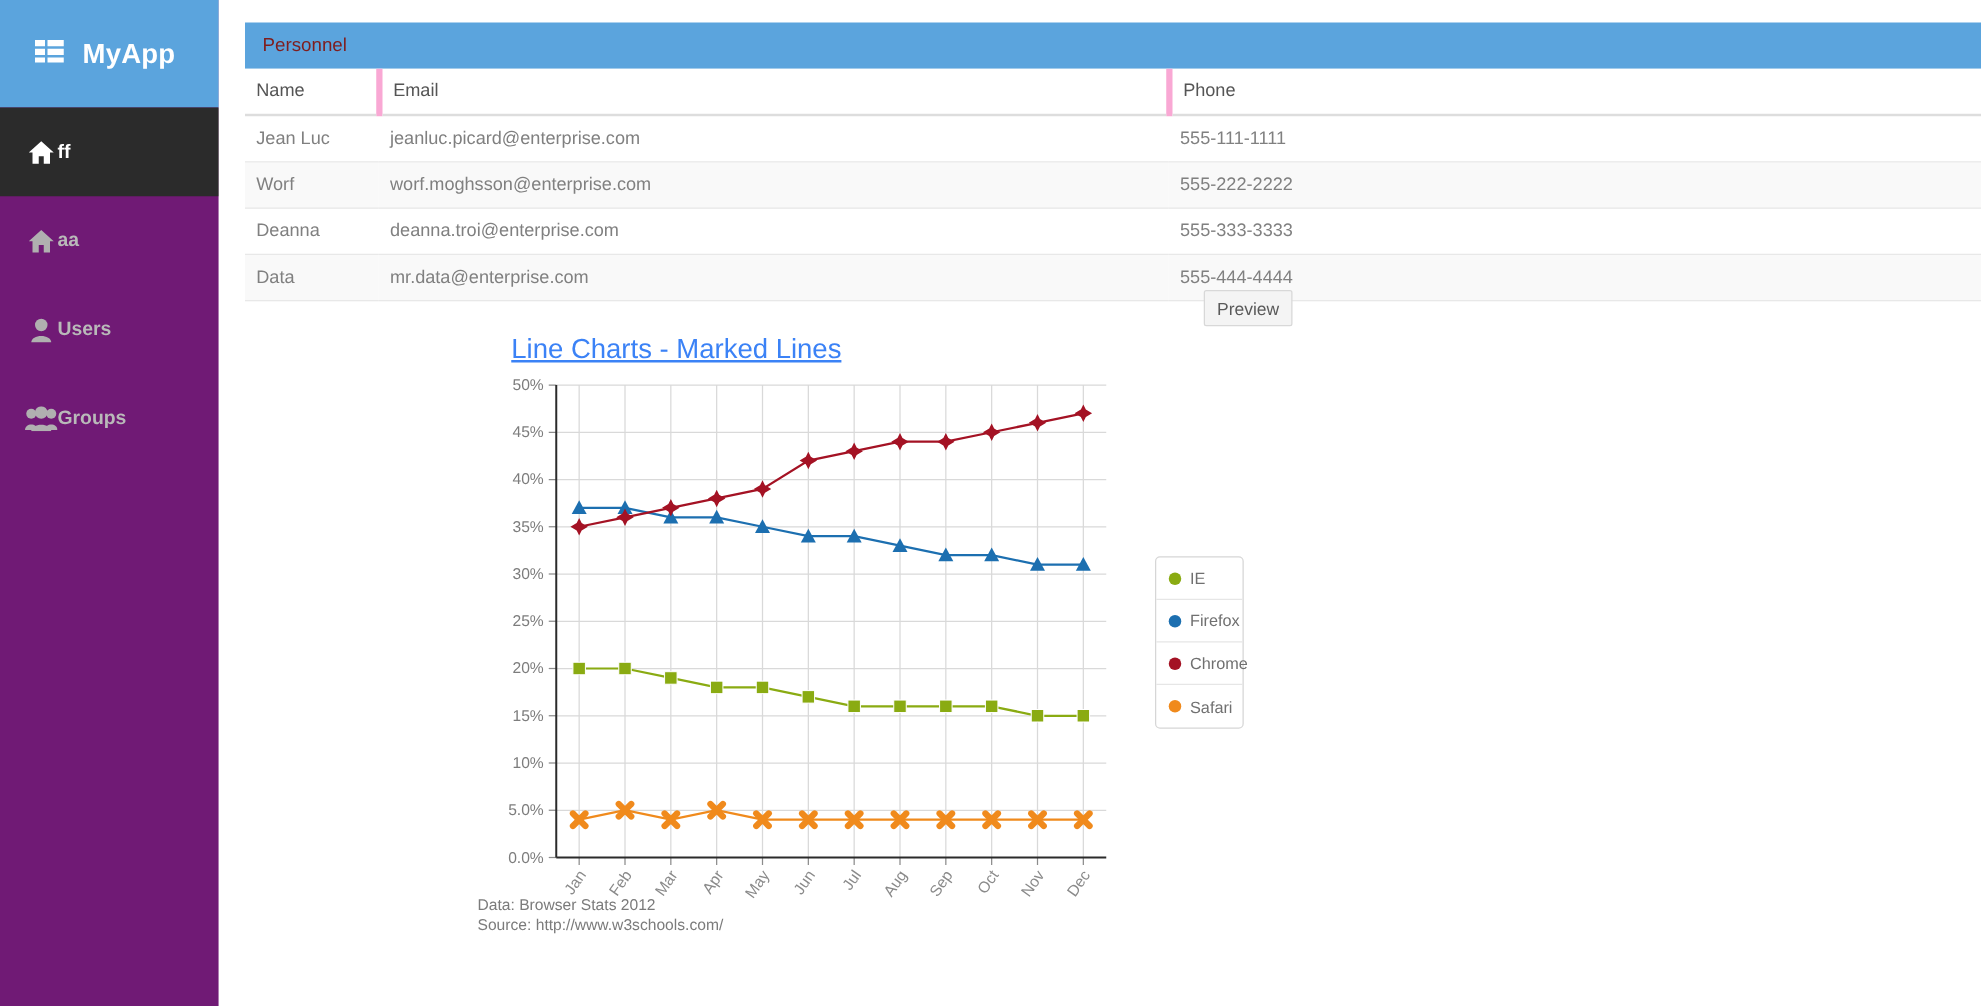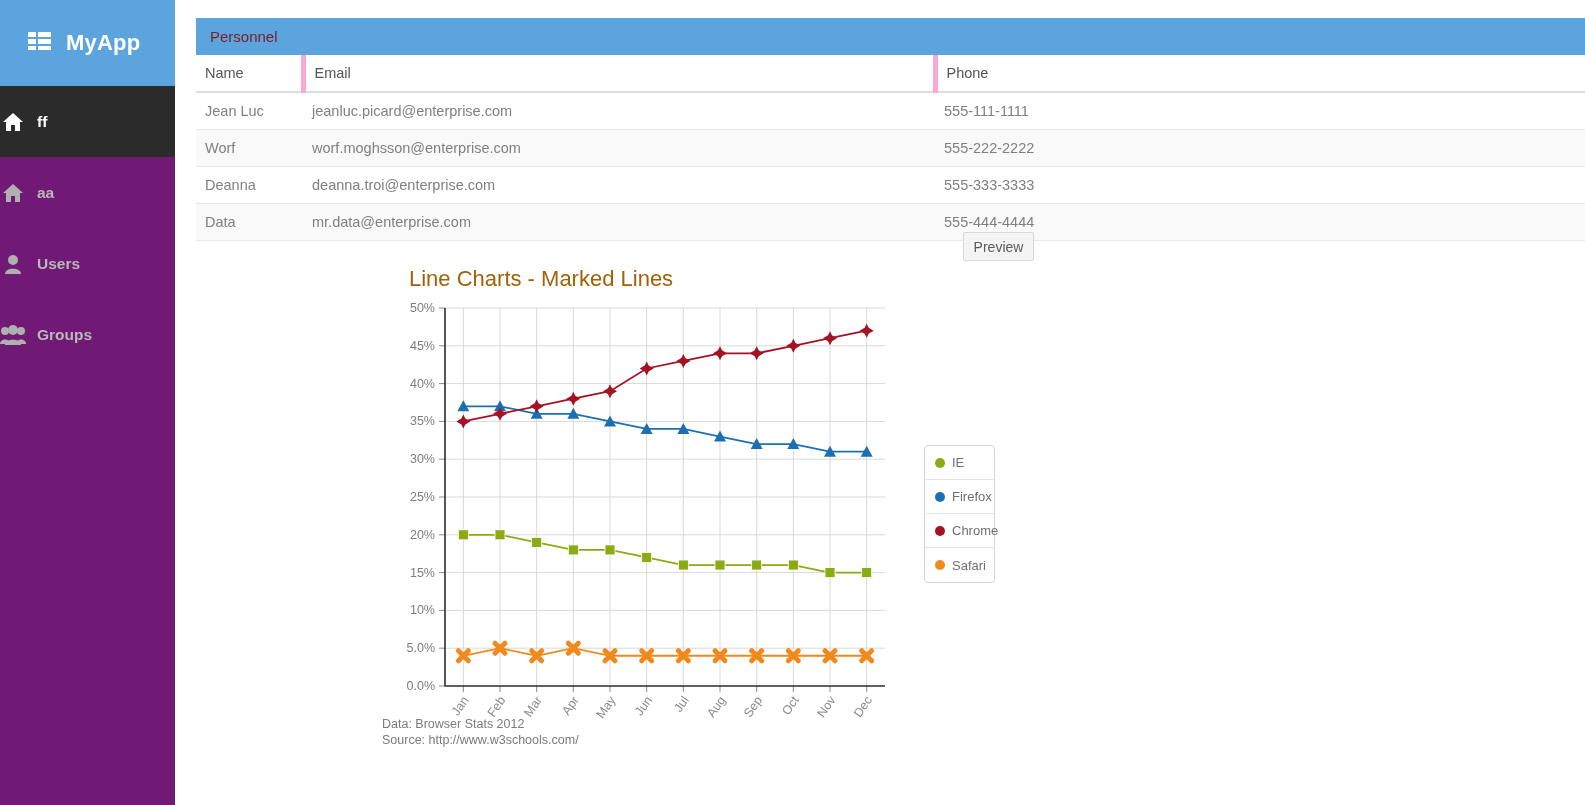--- a/index.html
+++ b/index.html
@@ -20,21 +20,22 @@
   }
   .brand {
     height: 86px; background: #5ba4dd;
     display: flex; align-items: center; gap: 12px;
     padding-left: 28px;
     color: #ffffff;
   }
   .brand-text { font-size: 22px; font-weight: bold; letter-spacing: .2px; }
   .nav-item {
     height: 71px;
-    display: flex; align-items: center; gap: 11px;
+    display: flex; align-items: center; 
+    padding-left: 20px;
     color: #b9b9b9; font-size: 15.5px; font-weight: bold;
     cursor: pointer;
   }
   .nav-item.active { background: #2b2b2b; color: #ffffff; }
   .nav-item .ico { width: 26px; display: flex; align-items: center; justify-content: center; }
   .nav-item.active .ico svg { fill: #ffffff; }
   .nav-item .ico svg { fill: #b0b0b0; }
 
   
   .main {
@@ -76,21 +77,21 @@
     color: #5a5a5a; font-size: 14px;
     display: flex; align-items: center; justify-content: center;
     cursor: pointer;
     margin-left: 28px;
   }
 
   
   .chart-wrap { position: absolute; left: 8px; top: 258px; width: 860px; height: 510px; }
   .chart-title {
     position: absolute; left: 226px; top: 8px;
-    font-size: 22px; color: #a16207; white-space: nowrap;
+    font-size: 22px; color: #3b82f6; white-space: nowrap; text-decoration: underline;
   }
   .chart-svg { position: absolute; left: 0; top: 0; }
   .chart-foot {
     position: absolute; left: 199px; top: 458px;
     font-size: 12.5px; color: #7b7b7b; line-height: 16px;
   }
 
   
   .legend {
     position: absolute; left: 741px; top: 187px;

